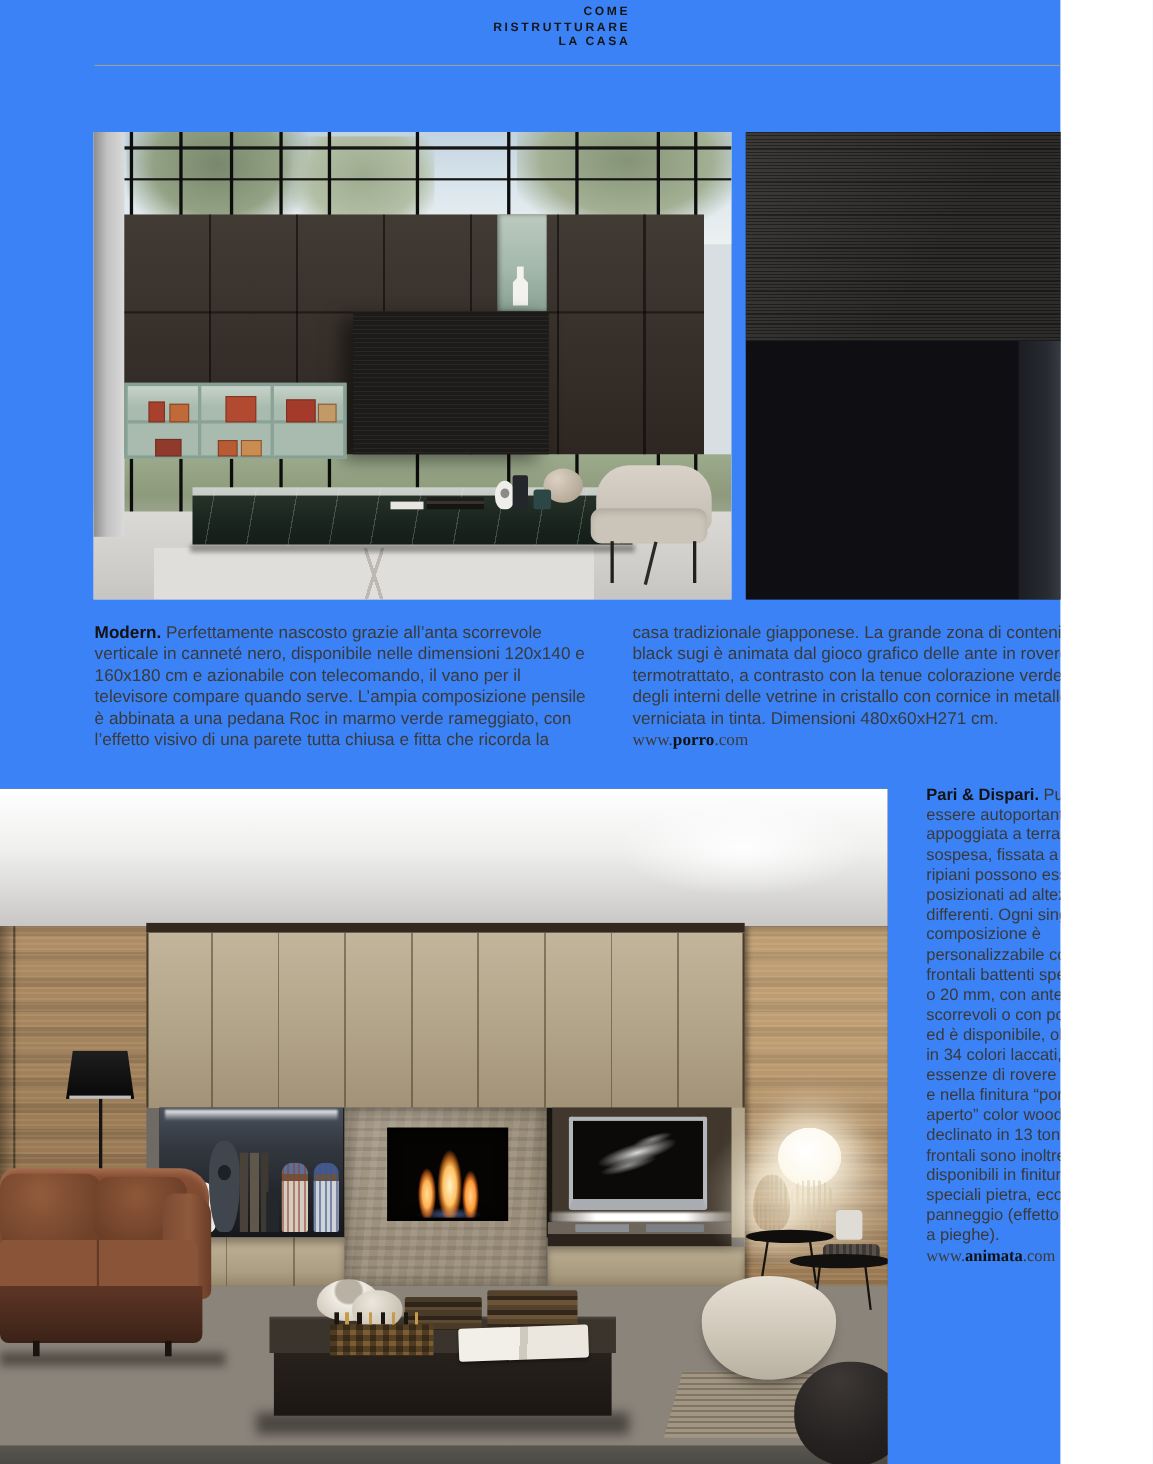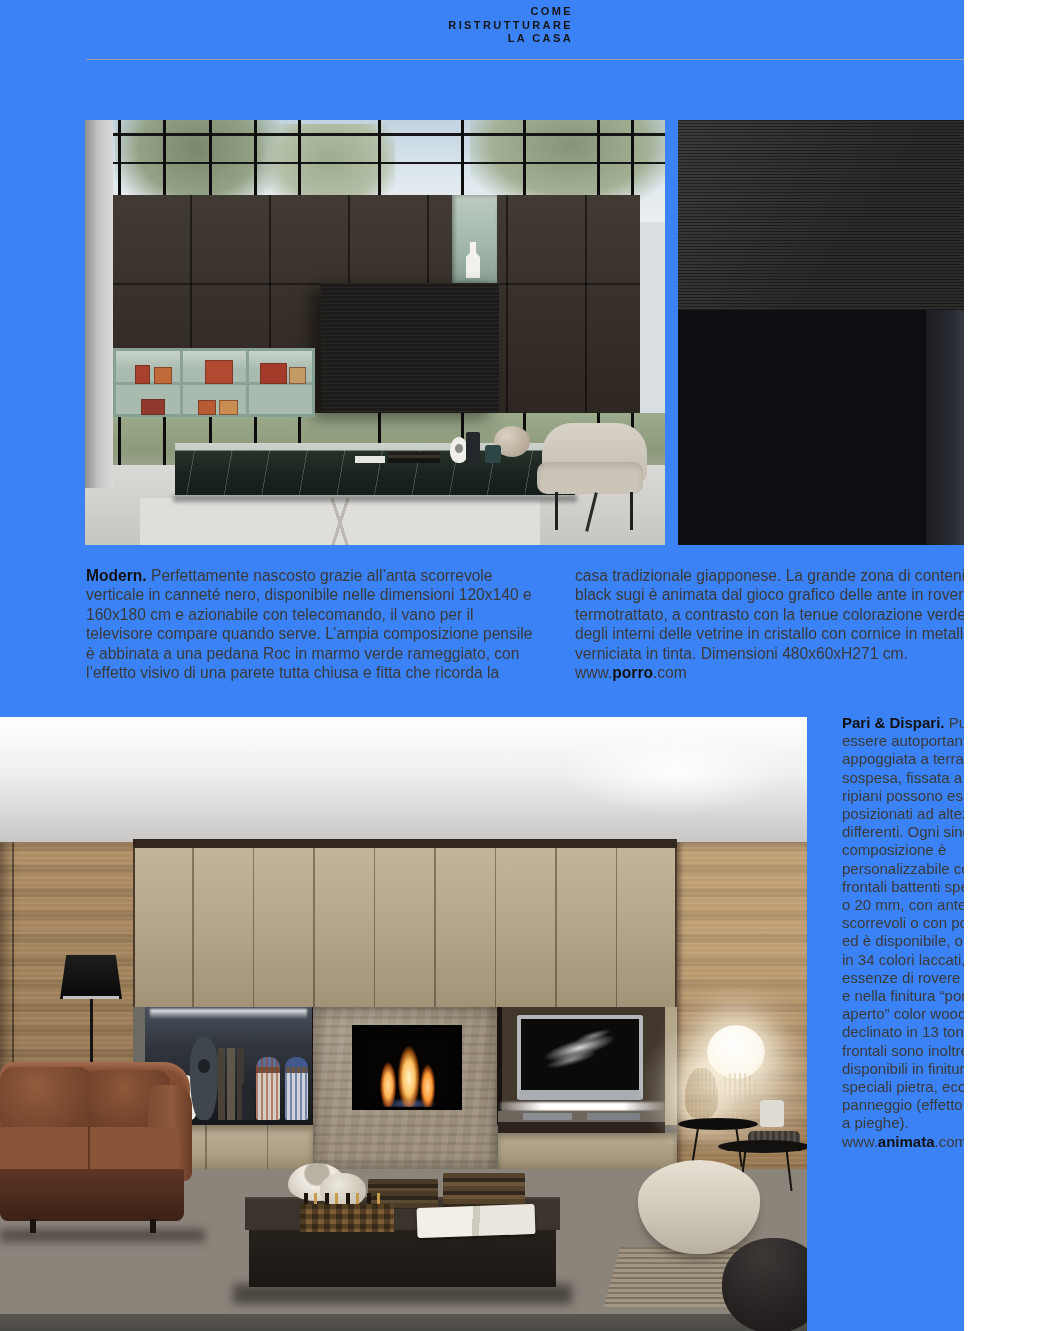--- a/index.html
+++ b/index.html
@@ -10,21 +10,21 @@
   
   .kicker{position:absolute;top:5px;left:273px;width:300px;text-align:right;
           font-weight:bold;font-size:11px;line-height:13.5px;letter-spacing:2.4px;color:#161616;}
   .rule{position:absolute;top:59px;left:86px;width:944px;height:1px;background:#9e9e9e;}
 
   
   .porro-text{position:absolute;left:86px;top:566px;width:944px;display:flex;gap:34px;
               font-size:15.6px;line-height:19.4px;align-items:flex-end;}
   .porro-text .col{width:461px;}
   .lead{font-weight:bold;color:#121212;}
-  .site{margin-top:0;}
+  .site{margin-top:0;font-family:Liberation Serif, serif;}
   .site b{color:#121212;}
   .presotto-text{position:absolute;left:842px;top:714px;width:181px;
                  font-size:15px;line-height:18.2px;}
 
   
   figure{margin:0;padding:0;}
   .fig{position:absolute;overflow:hidden;}
   .fig div,.fig span{position:absolute;}
   .fig-a{left:85px;top:120px;width:580px;height:425px;background:#d9dee2;}
   .fig-b{left:678px;top:120px;width:350px;height:425px;background:#141418;}

